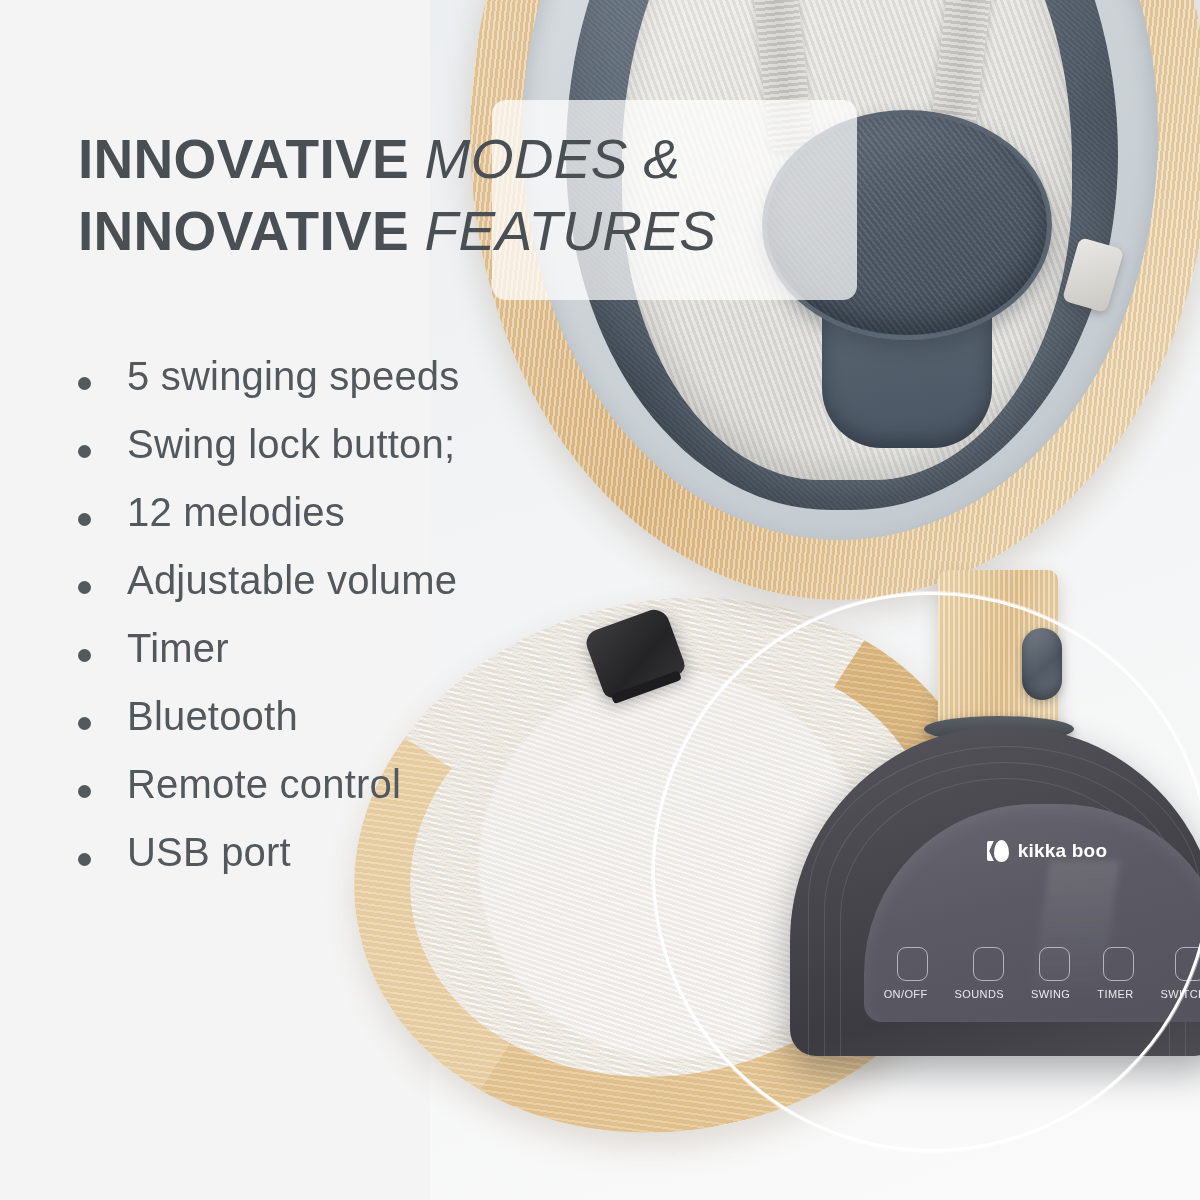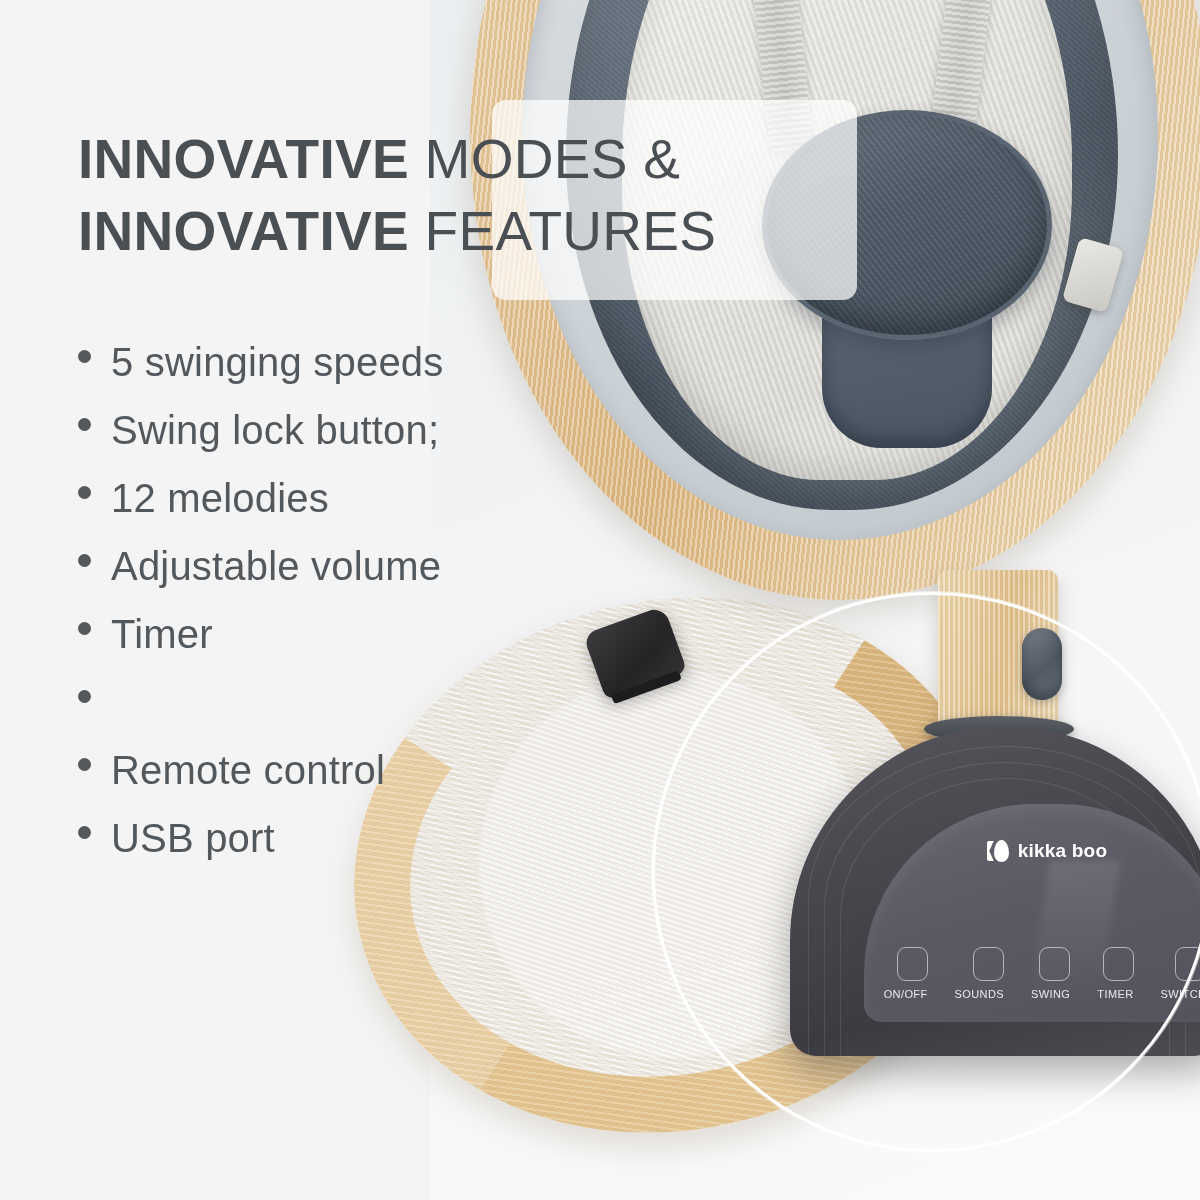--- a/index.html
+++ b/index.html
@@ -200,26 +200,26 @@
     position:absolute; left:492px; top:100px; width:365px; height:200px;
     background:rgba(255,255,255,.72);
     border-radius:14px;
   }
   .headline{
     position:absolute; left:78px; top:124px; width:810px;
     color:#4a4f54; font-size:55px; line-height:1.30; letter-spacing:.3px;
     white-space:nowrap;
   }
   .headline .hl-strong{ font-weight:700; }
-  .headline .hl-light{ font-weight:300; }
+  .headline .hl-light{ font-weight:300;font-style:italic; }
   .hl-line{ display:block; }
 
   .features{ position:absolute; left:78px; top:328px; width:520px; }
   .feature{
-    display:flex; align-items:center; gap:20px;
+    display:flex; align-items:flex-end; gap:36px;
     height:68px;
   }
   .feat-dot{
     width:13px; height:13px; border-radius:50%; background:#54595e;
     flex:0 0 13px; position:relative; top:-6px;
   }
   .feat-text{ font-size:40px; font-weight:300; color:#53585d; line-height:1; letter-spacing:.2px; }
 </style>
 </head>
 <body>
@@ -319,20 +319,21 @@
     <div class="feature">
       <span class="feat-dot"></span>
       <span class="feat-text">Adjustable volume</span>
     </div>
     <div class="feature">
       <span class="feat-dot"></span>
       <span class="feat-text">Timer</span>
     </div>
     <div class="feature">
       <span class="feat-dot"></span>
+      <span class="feat-text">Bluetooth</span>
     </div>
     <div class="feature">
       <span class="feat-dot"></span>
       <span class="feat-text">Remote control</span>
     </div>
     <div class="feature">
       <span class="feat-dot"></span>
       <span class="feat-text">USB port</span>
     </div>
   </div>

